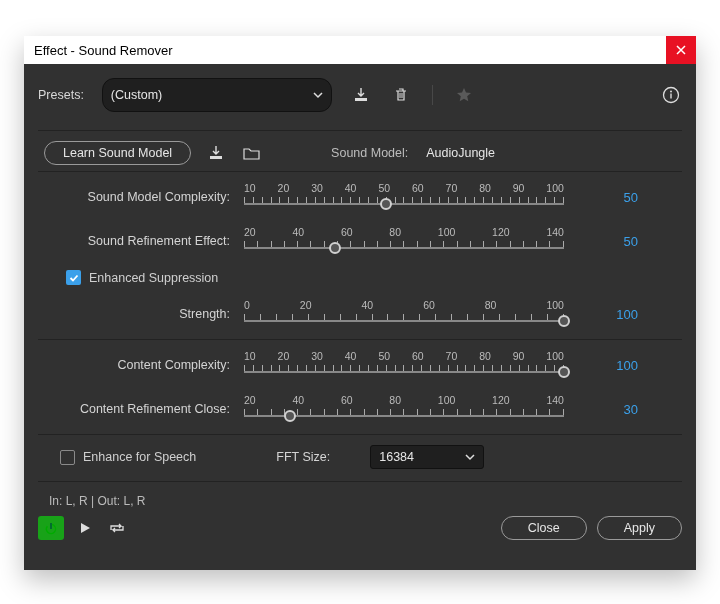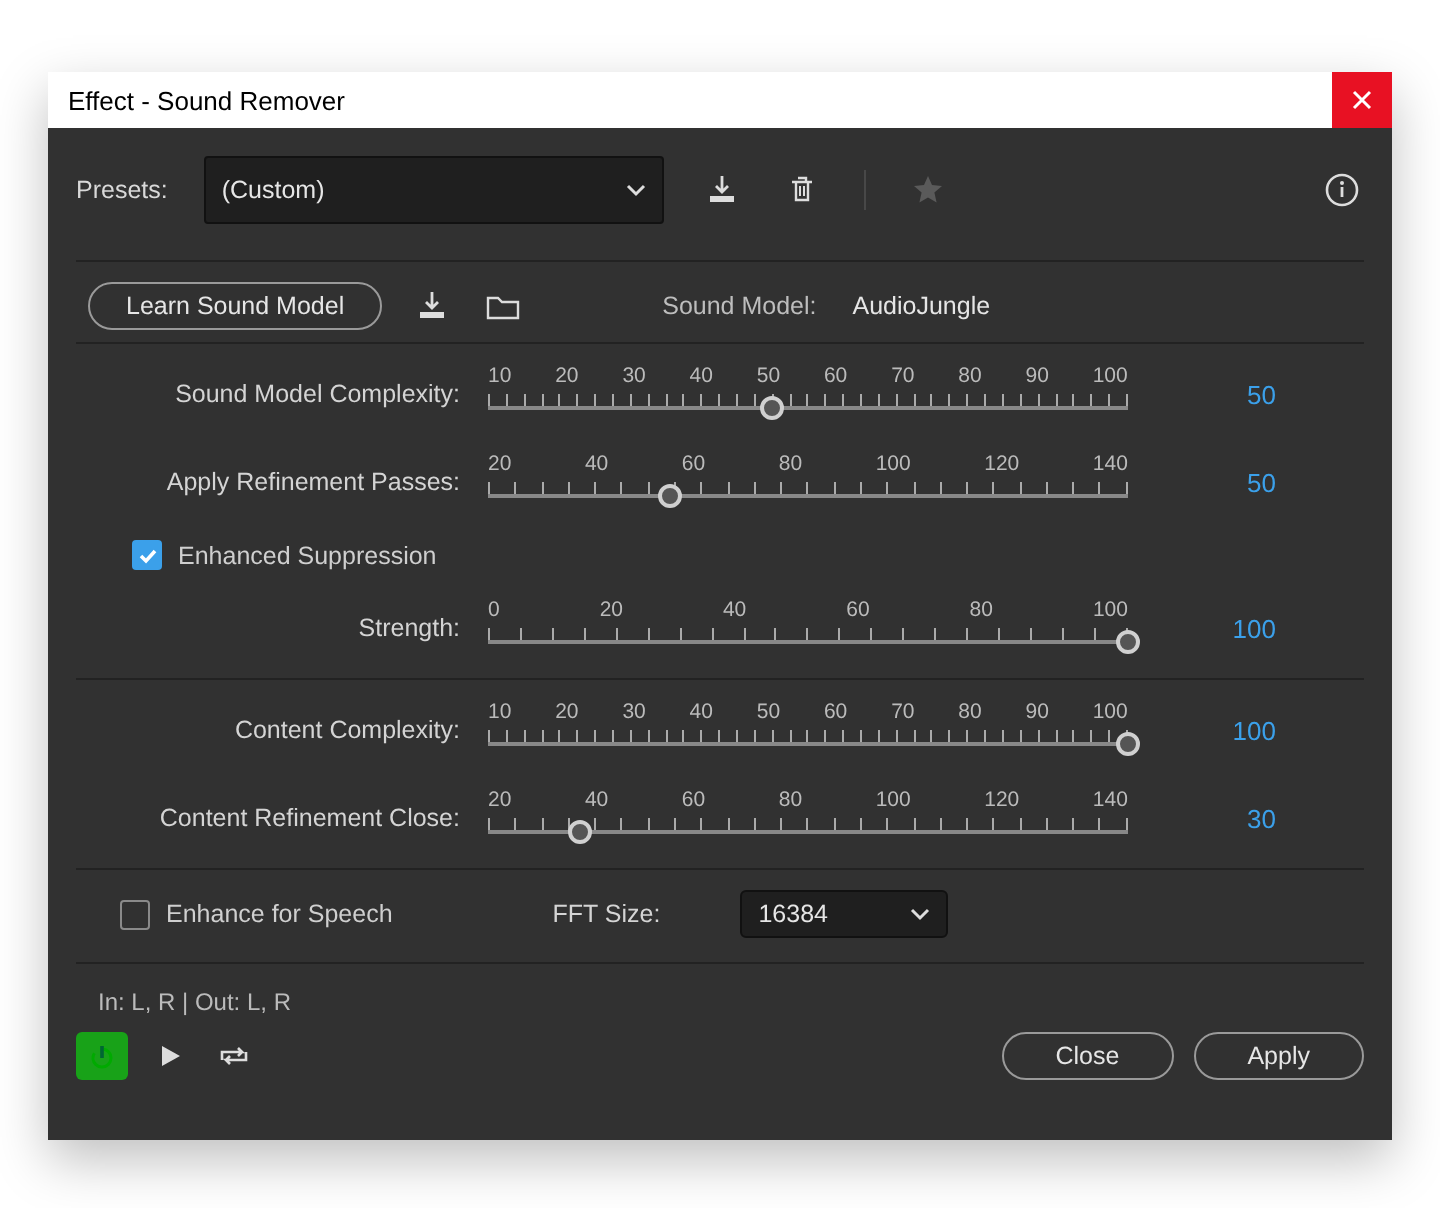--- a/index.html
+++ b/index.html
@@ -47,21 +47,21 @@
     display: flex; align-items: center;
     padding: 14px 14px 12px 14px;
     gap: 18px;
   }
   .presets-label { color: #d8d8d8; }
   .preset-select {
     flex: 0 0 230px;
     height: 24px;
     background: #1f1f1f;
     border: 1px solid #111;
-    border-radius: 2px;
+    border-radius: 12px;
     display: flex; align-items: center;
     padding: 16px 8px;
     justify-content: space-between;
     color: #e6e6e6;
   }
   .icon-btn {
     width: 22px; height: 22px;
     display: flex; align-items: center; justify-content: center;
     color: #cfcfcf;
   }
@@ -147,21 +147,21 @@
     border: 1px solid #8a8a8a;
   }
   .checkbox svg { width: 10px; height: 10px; }
 
   .bottom-opts {
     display: flex; align-items: center; gap: 40px;
     padding: 10px 6px 12px 16px;
   }
   .fft-label { color: #d4d4d4; margin-left: 40px; }
   .fft-select {
-    width: 104px; height: 24px;
+    width: 114px; height: 24px;
     background: #1f1f1f;
     border: 1px solid #111;
     border-radius: 3px;
     display: flex; align-items: center; justify-content: space-between;
     padding: 0 8px;
     color: #e6e6e6;
   }
 
   .io-row {
     padding: 8px 14px 2px 14px;
@@ -317,21 +317,21 @@
                 <span></span>
                 <span></span>
                 <span class="major"></span>
               </div>
             <div class="track"></div>
             <div class="thumb" id="th-smc" style="left: 44.4444%;"></div>
           </div>
         </div>
         <div class="sl-val">50</div>
 
-        <div class="sl-label">Apply Refinement Passes:</div>
+        <div class="sl-label">Sound Refinement Effect:</div>
         <div class="slider-wrap">
           <div class="ticks" id="ticks-srp">
               <span>20</span>
               <span>40</span>
               <span>60</span>
               <span>80</span>
               <span>100</span>
               <span>120</span>
               <span>140</span>
             </div>

